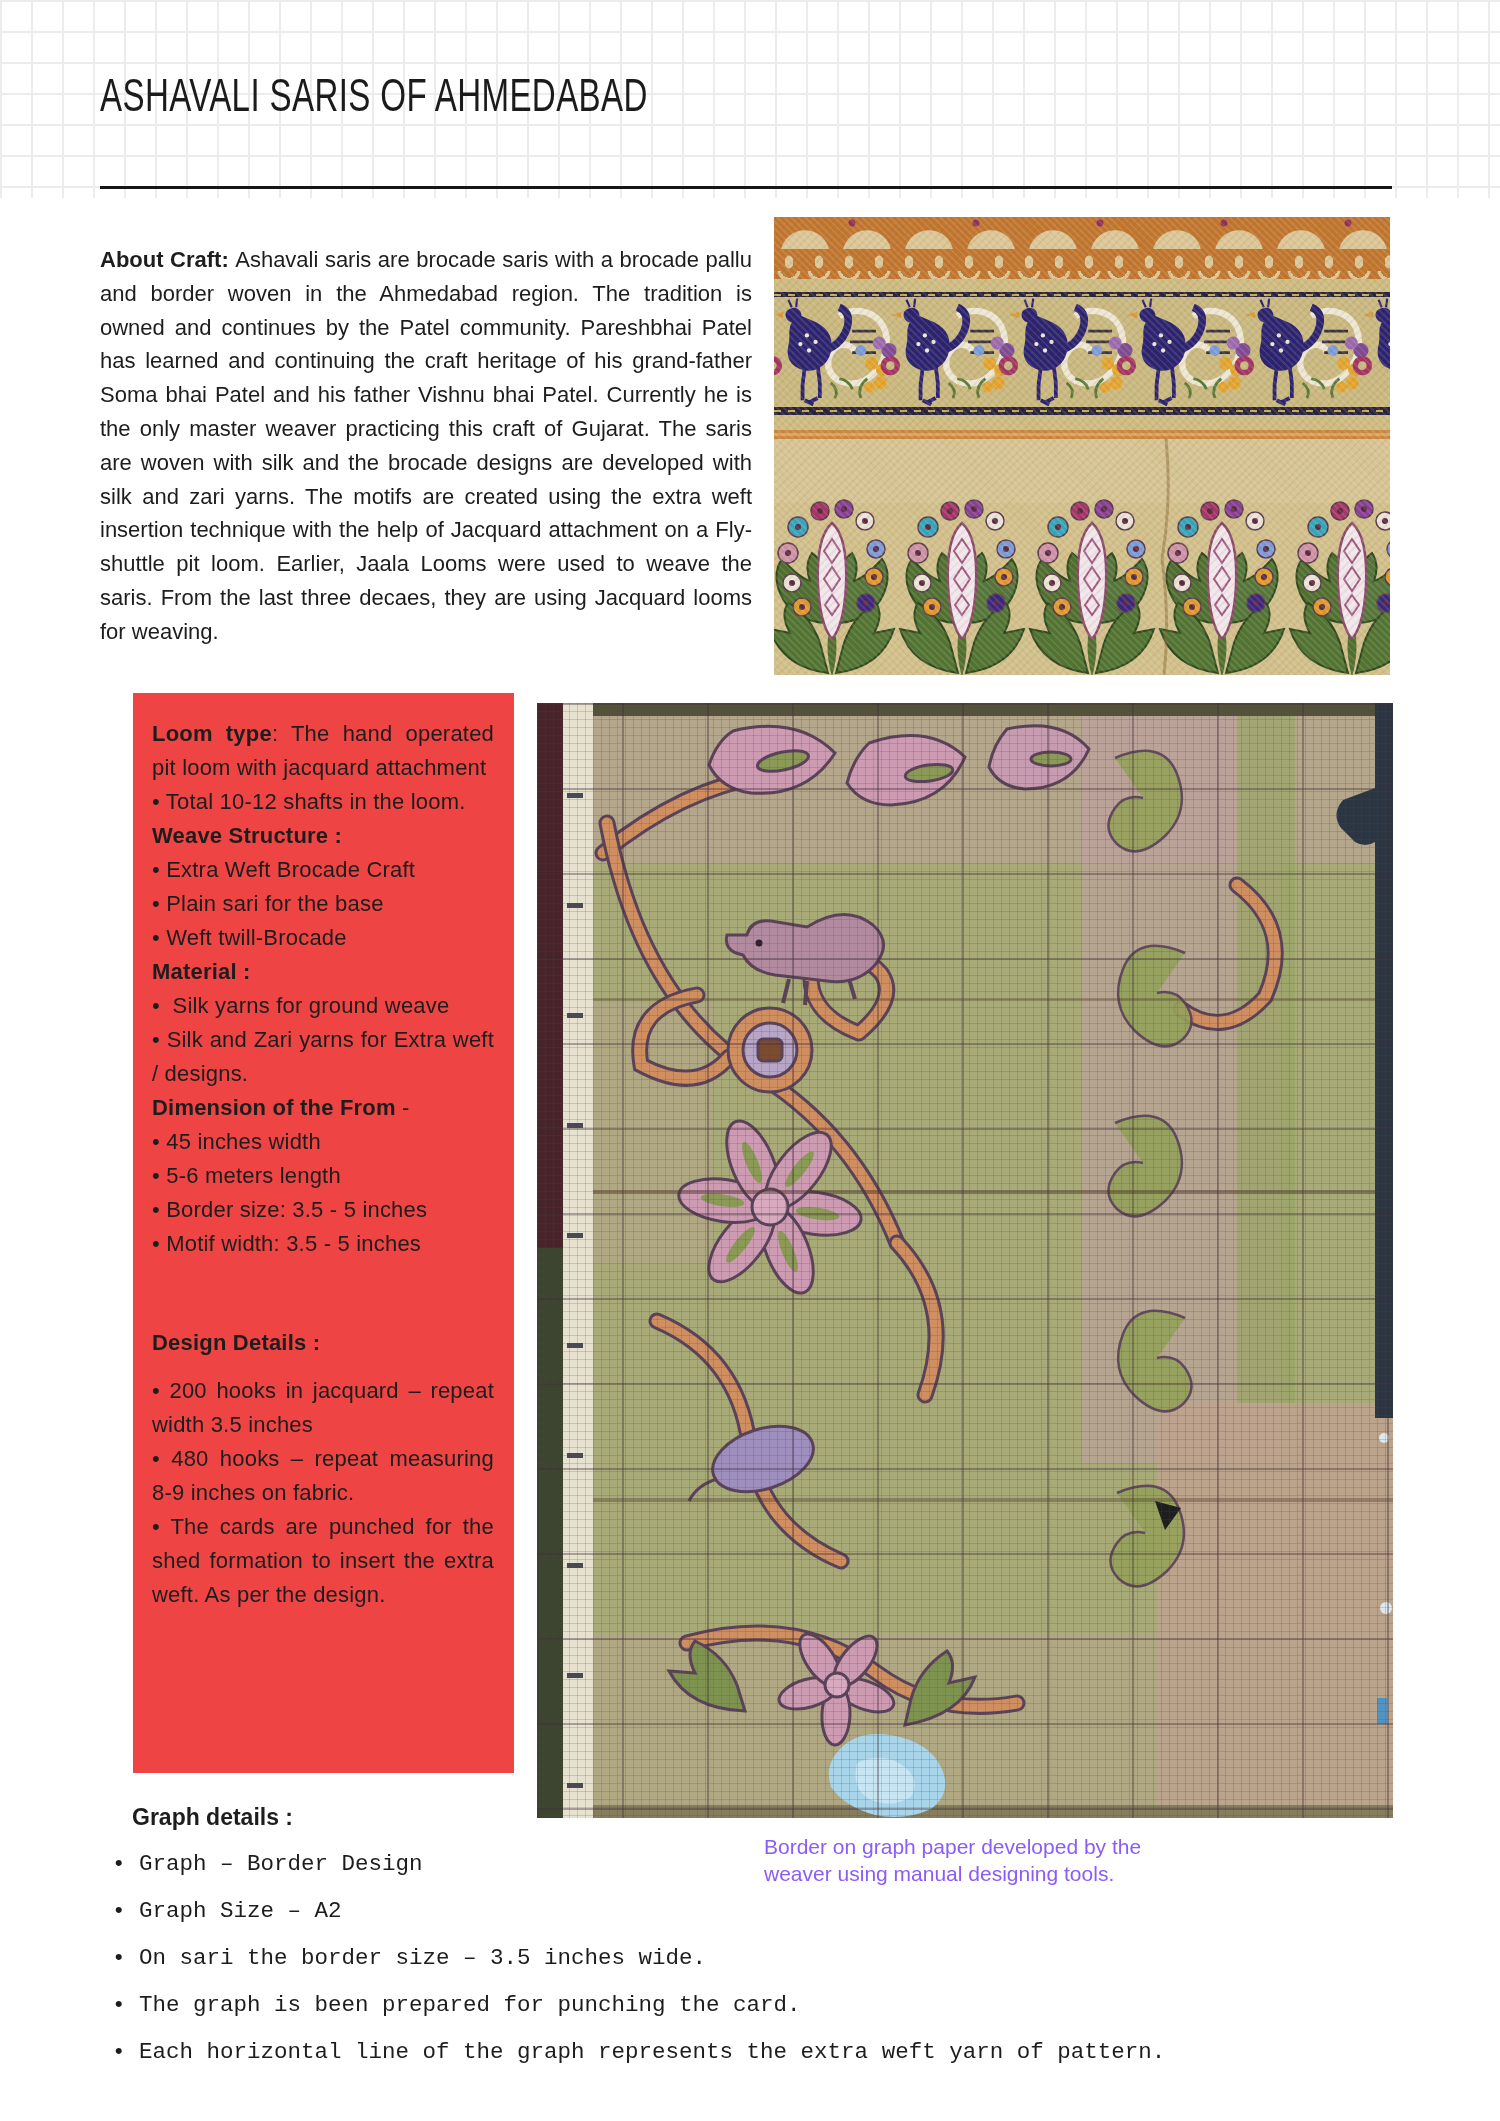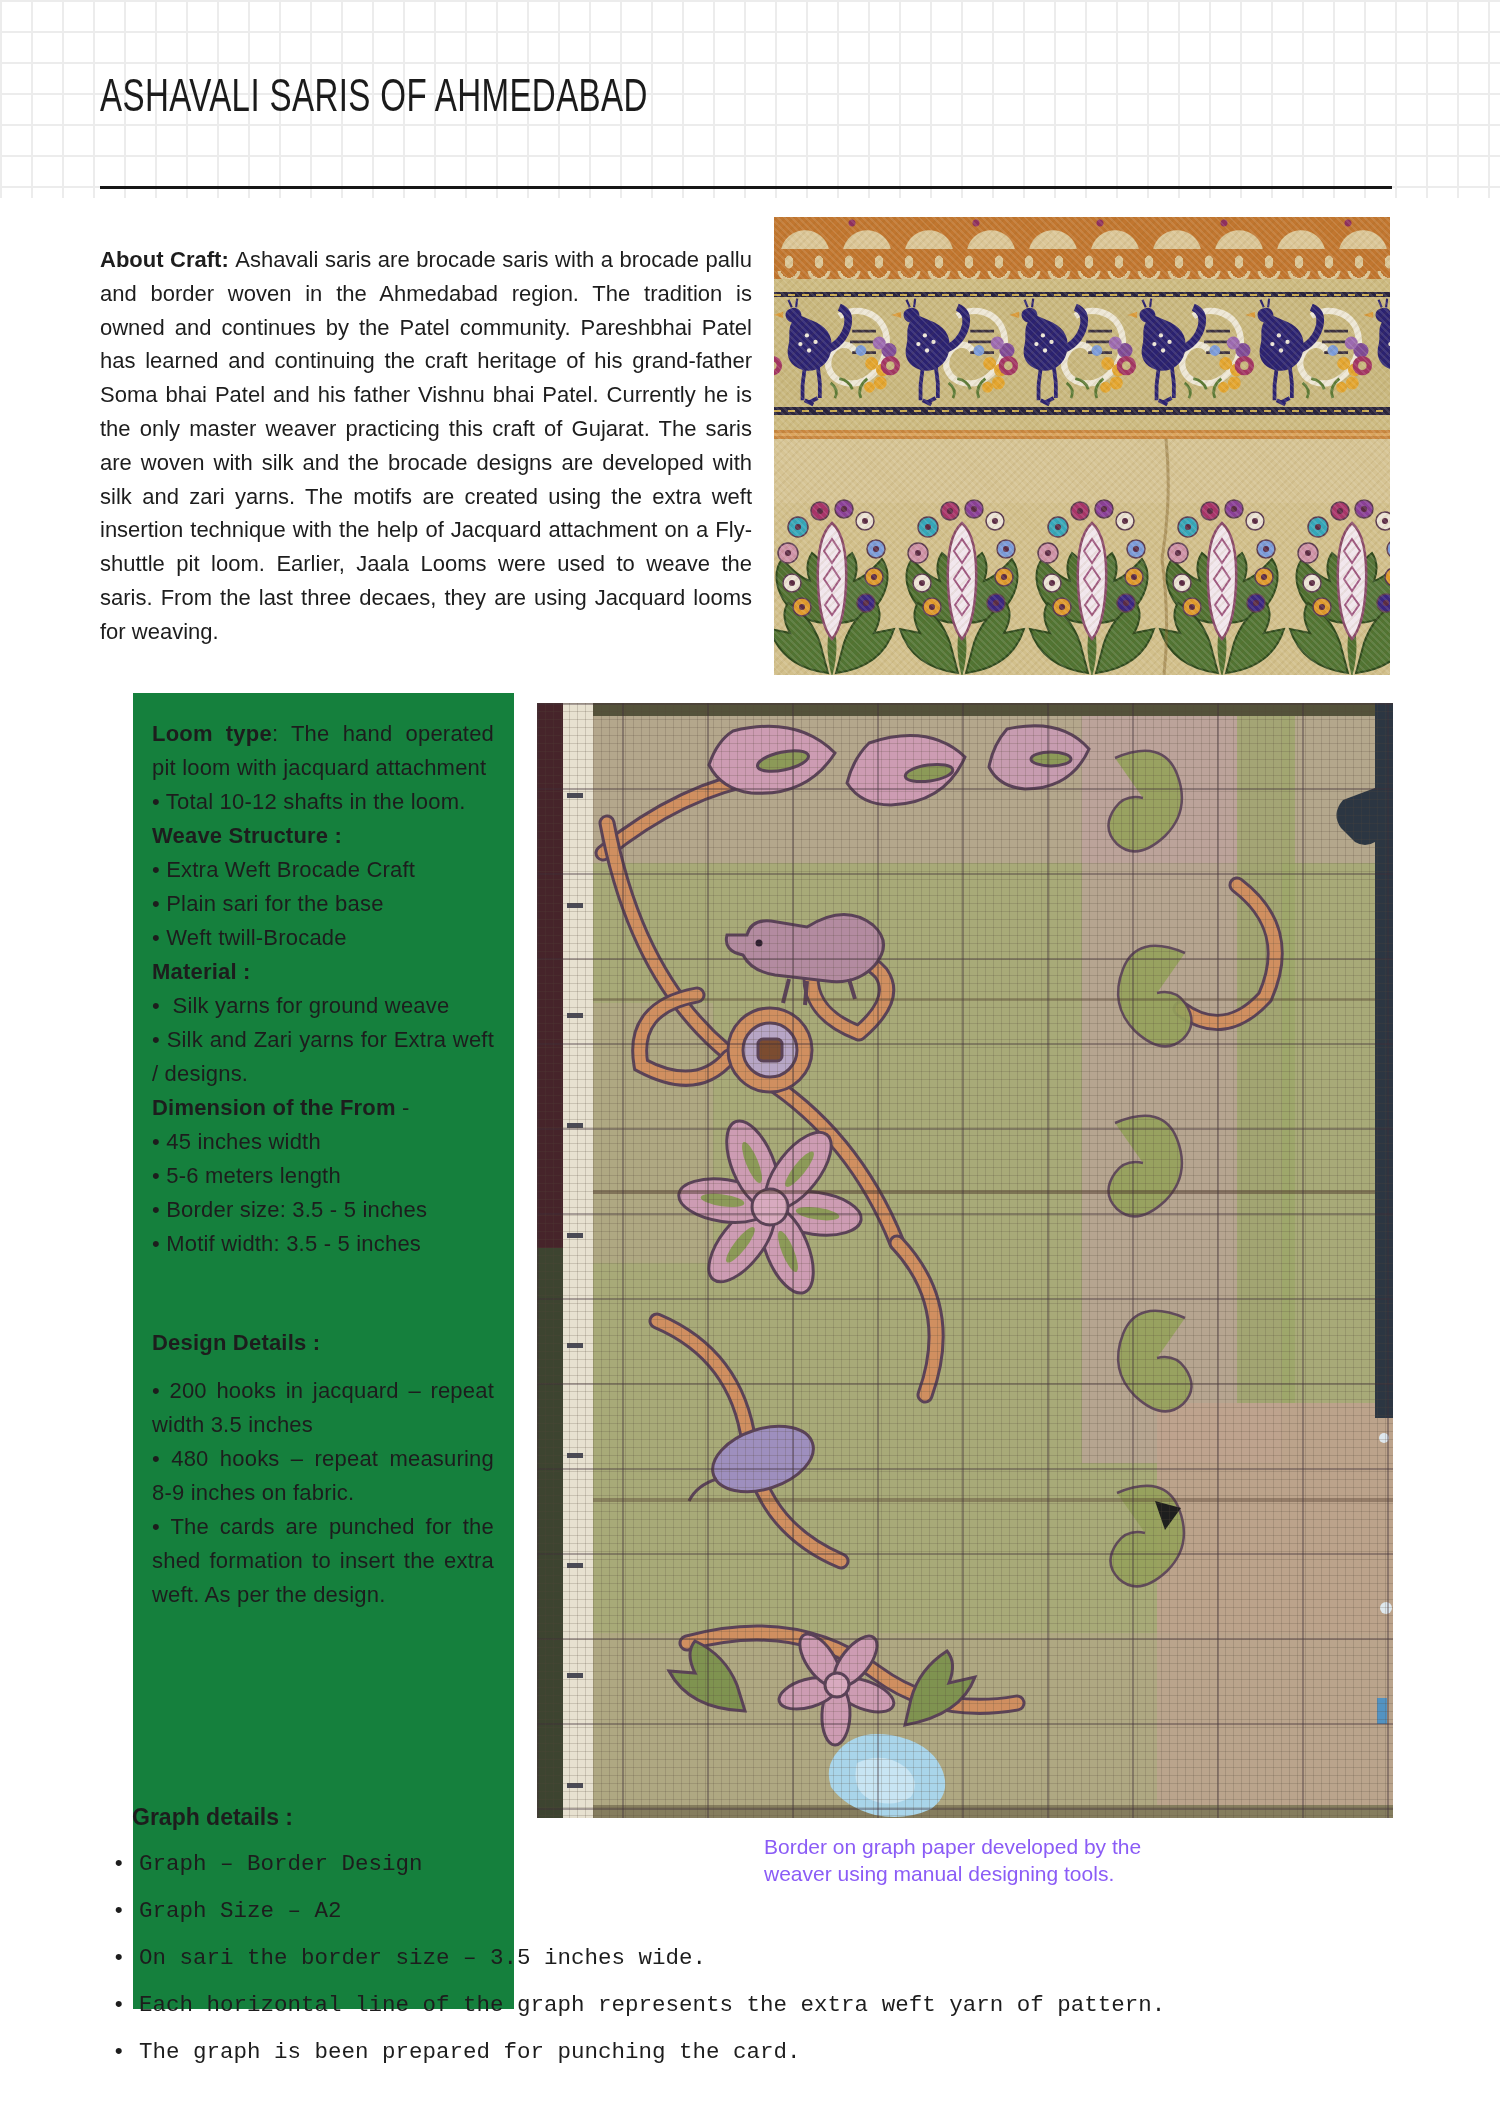--- a/index.html
+++ b/index.html
@@ -12,21 +12,21 @@
       repeating-linear-gradient(to bottom,#ececec 0 2px,transparent 2px 31px);}
   .page-title{position:absolute;left:100px;top:68px;font-size:46px;font-weight:400;color:#1b1b1b;
     white-space:nowrap;transform:scaleX(.72);transform-origin:0 50%;letter-spacing:.5px;}
   .title-rule{position:absolute;left:100px;top:186px;width:1292px;height:3px;background:#161616;
     box-shadow:0 4px 0 -2px rgba(110,110,110,.55);}
   
   .about{position:absolute;left:100px;top:221px;width:652px;font-size:22px;line-height:33.8px;
     text-align:justify;}
   .bold{font-weight:bold;}
   
-  .info-box{position:absolute;left:133px;top:693px;width:381px;height:1316px;background:#15803d;
+  .info-box{position:absolute;left:133px;top:693px;width:381px;height:1080px;background:#ef4444;
     box-sizing:border-box;padding:24px 20px 0 19px;font-size:22px;line-height:34px;
     text-align:justify;letter-spacing:.2px;}
   .info-box p{margin:0;}
   .ib-h{font-weight:bold;}
   .mt-design{margin-top:65px !important;}
   .mt-dbul{margin-top:14px !important;}
   
   .sari-fig{position:absolute;left:774px;top:217px;width:616px;height:458px;overflow:hidden;background:#d4c28e;}
   .sari-fig .band{position:absolute;left:0;right:0;}
   .s-top{top:0;height:62px;background:#c1762f;}
@@ -328,17 +328,17 @@
     <div class="graph-grid"></div>
   </figure>
 
   <div class="graph-caption">Border on graph paper developed by the weaver using manual designing tools.</div>
 
   <div class="graph-details">
     <p class="gd-h">Graph details :</p>
     <p class="gd-b">• Graph – Border Design</p>
     <p class="gd-b">• Graph Size – A2</p>
     <p class="gd-b">• On sari the border size – 3.5 inches wide.</p>
+    <p class="gd-b">• The graph is been prepared for punching the card.</p>
     <p class="gd-b">• Each horizontal line of the graph represents the extra weft yarn of pattern.</p>
-    <p class="gd-b">• The graph is been prepared for punching the card.</p>
   </div>
 
 </div>
 
 </body></html>

